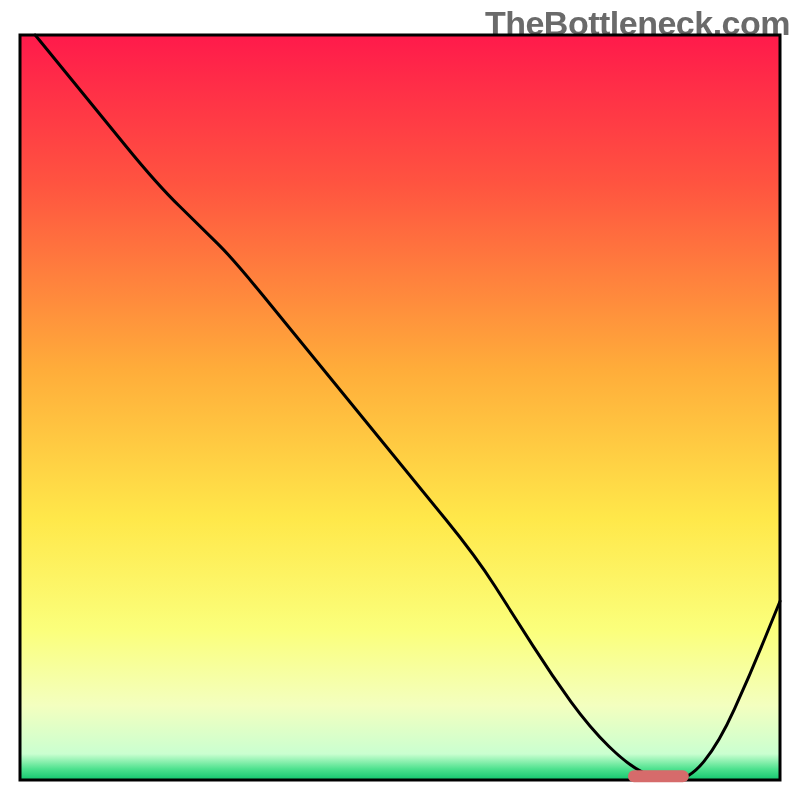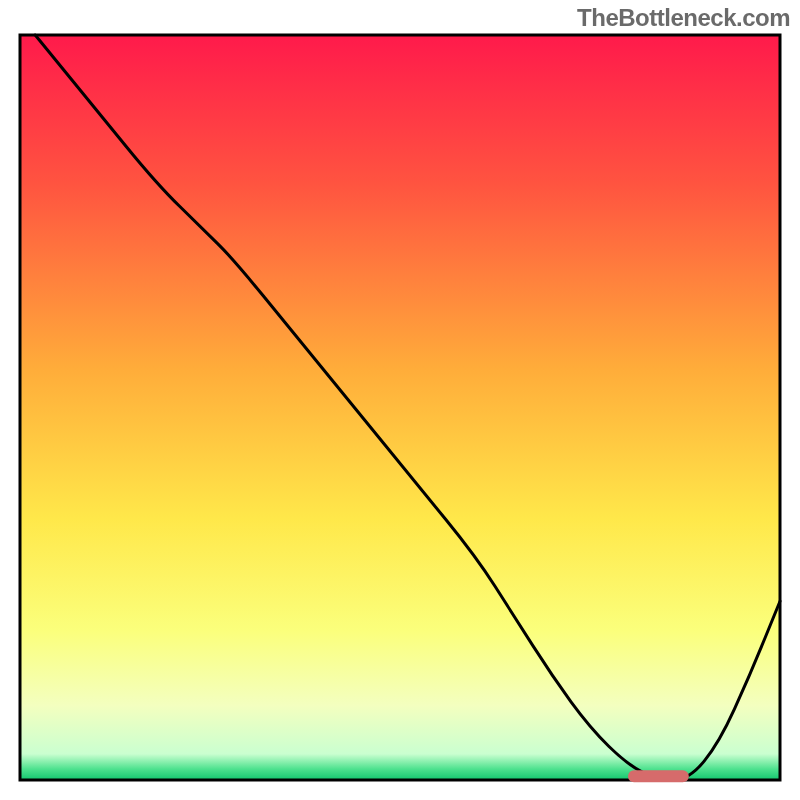--- a/index.html
+++ b/index.html
@@ -13,21 +13,21 @@
   }
   .stage {
     position: relative;
     width: 800px;
     height: 800px;
   }
   .watermark {
     position: absolute;
     top: 4px;
     right: 10px;
-    font-size: 24px;
+    font-size: 34px;
     font-weight: 600;
     color: #6a6a6a;
     letter-spacing: -0.5px;
   }
   svg.plot {
     position: absolute;
     left: 0;
     top: 0;
   }
 </style>

